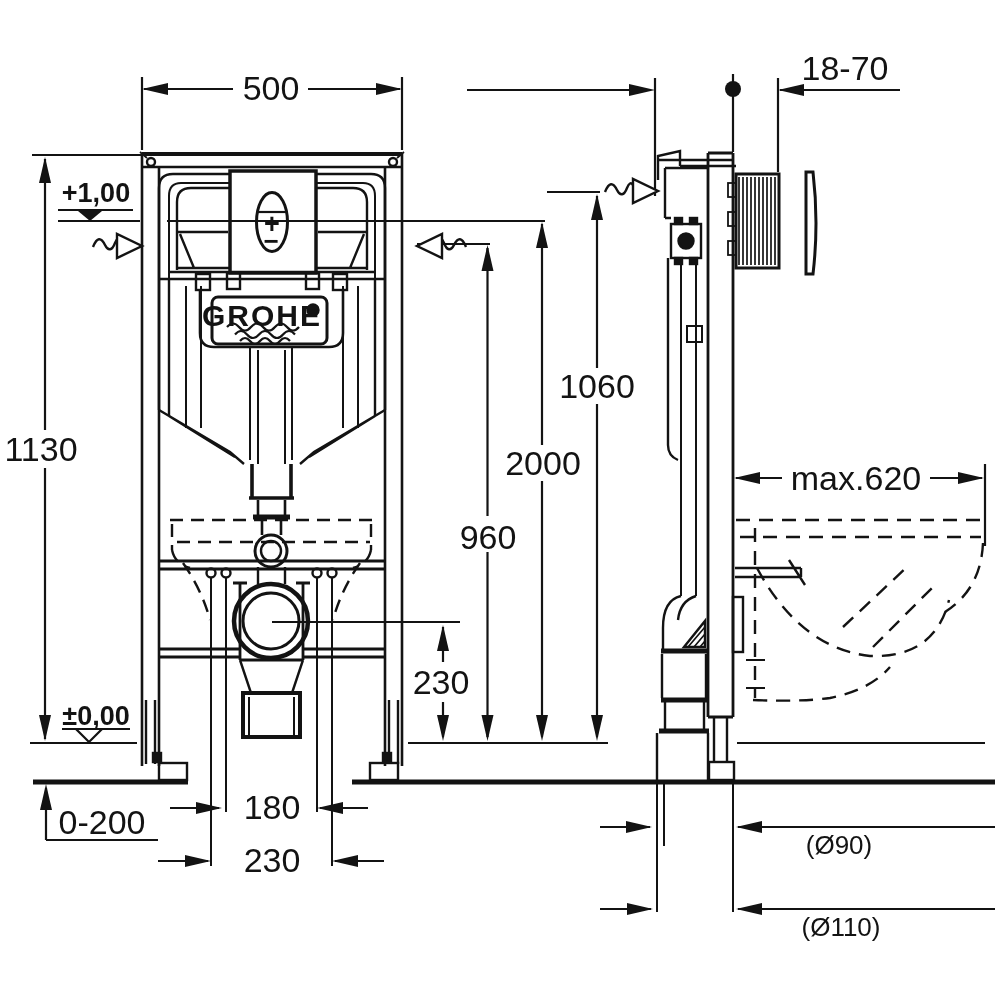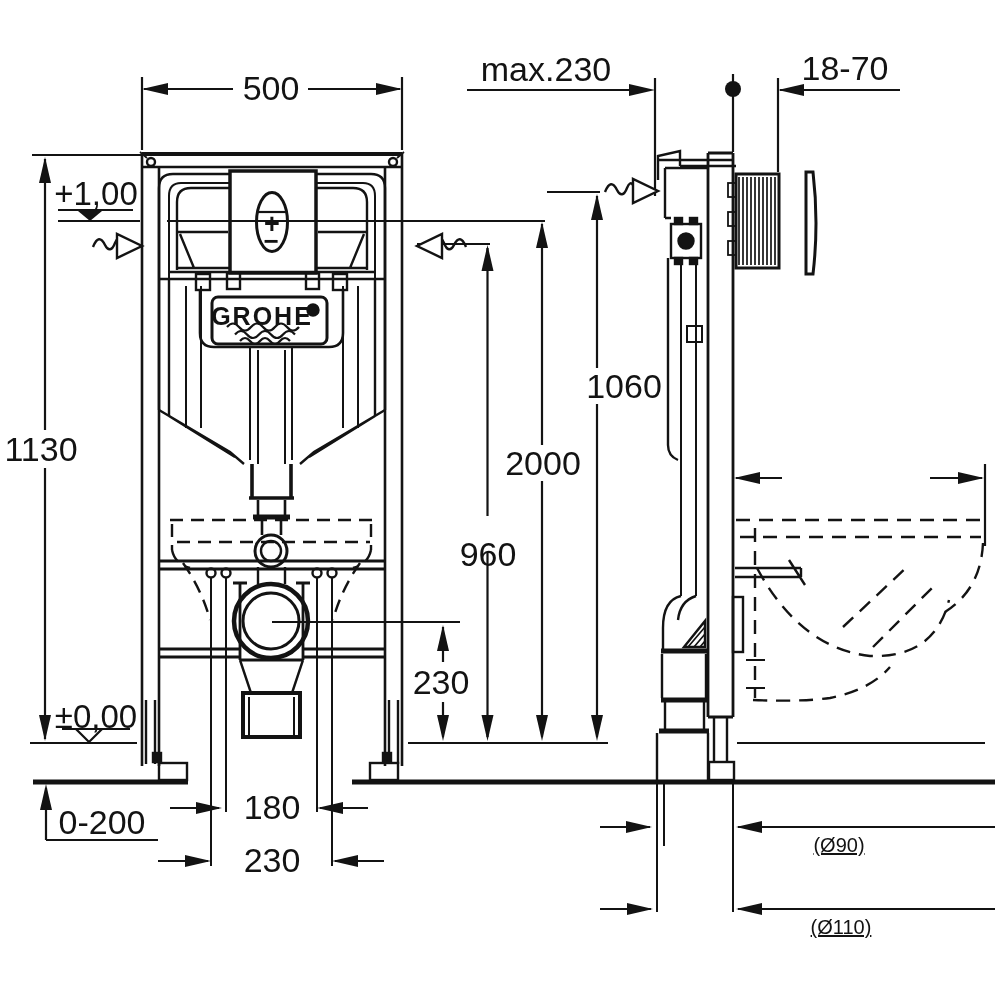--- a/index.html
+++ b/index.html
@@ -1,23 +1,23 @@
 <!DOCTYPE html>
 <html><head>
 <meta charset="utf-8">
 <style>
   html,body{margin:0;padding:0;background:#fff;}
   #stage{position:relative;width:1000px;height:1000px;background:#ffffff;overflow:hidden;
          font-family:"Liberation Sans",sans-serif;color:#131313;}
   #stage svg{position:absolute;left:0;top:0;}
   .lbl{position:absolute;transform:translate(-50%,-50%);white-space:nowrap;
        font-size:34px;color:#131313;line-height:1;}
-  .lbl.level{font-size:33px;}
-  .lbl.sub{font-size:20px;text-decoration:underline;}
-  .lbl.logo{font-size:25px;font-weight:700;letter-spacing:2px;}
+  .lbl.level{font-size:27px;font-weight:bold;}
+  .lbl.sub{font-size:26px;}
+  .lbl.logo{font-size:30px;font-weight:700;letter-spacing:2px;}
   .lbl.sym{font-size:27px;font-weight:700;}
   .lbl.symsmall{font-size:26px;font-weight:700;}
 </style>
 </head>
 <body>
 
 <div id="stage">
 
 <svg width="1000" height="1000" viewBox="0 0 1000 1000">
   <g stroke="#131313" fill="none" stroke-width="2.4" stroke-linecap="butt">
@@ -221,31 +221,31 @@
       <polygon points="117,234 117,258 142,246" fill="#ffffff" stroke="#131313" stroke-width="2.4"></polygon>
       <path d="M466,247 c-4,-10 -8,-10 -12,-2 c-3,6 -7,6 -10,-2 c-2,-5 -4,-6 -6,-3" stroke-width="2.4"></path>
       <polygon points="442,234 442,258 417,246" fill="#ffffff" stroke="#131313" stroke-width="2.4"></polygon>
       <path d="M605,192 c4,-10 8,-10 12,-2 c3,6 7,6 10,-2 c2,-5 4,-6 6,-3" stroke-width="2.4"></path>
       <polygon points="633,179 633,203 658,191" fill="#ffffff" stroke="#131313" stroke-width="2.4"></polygon>
     </g>
   </g>
 </svg>
 
 <div class="lbl" style="left:271px;top:88px">500</div>
-<div class="lbl" style="left:546px;top:69px">max.230</div>
 <div class="lbl" style="left:845px;top:68px">18-70</div>
 <div class="lbl level" style="left:96px;top:193px">+1,00</div>
 <div class="lbl" style="left:41px;top:449px">1130</div>
-<div class="lbl" style="left:624px;top:386px">1060</div>
+<div class="lbl" style="left:597px;top:386px">1060</div>
 <div class="lbl" style="left:543px;top:463px">2000</div>
-<div class="lbl" style="left:488px;top:554px">960</div>
+<div class="lbl" style="left:488px;top:537px">960</div>
 <div class="lbl" style="left:441px;top:682px">230</div>
 <div class="lbl level" style="left:96px;top:716px">±0,00</div>
 <div class="lbl" style="left:102px;top:822px">0-200</div>
 <div class="lbl" style="left:272px;top:807px">180</div>
 <div class="lbl" style="left:272px;top:860px">230</div>
+<div class="lbl" style="left:856px;top:478px">max.620</div>
 <div class="lbl sub" style="left:839px;top:845px">(Ø90)</div>
 <div class="lbl sub" style="left:841px;top:927px">(Ø110)</div>
 <div class="lbl logo" style="left:262px;top:316px">GROHE</div>
 <div class="lbl sym" style="left:272px;top:224px">+</div>
 <div class="lbl symsmall" style="left:271px;top:241px">−</div>
 
 </div>
 
 </body></html>

